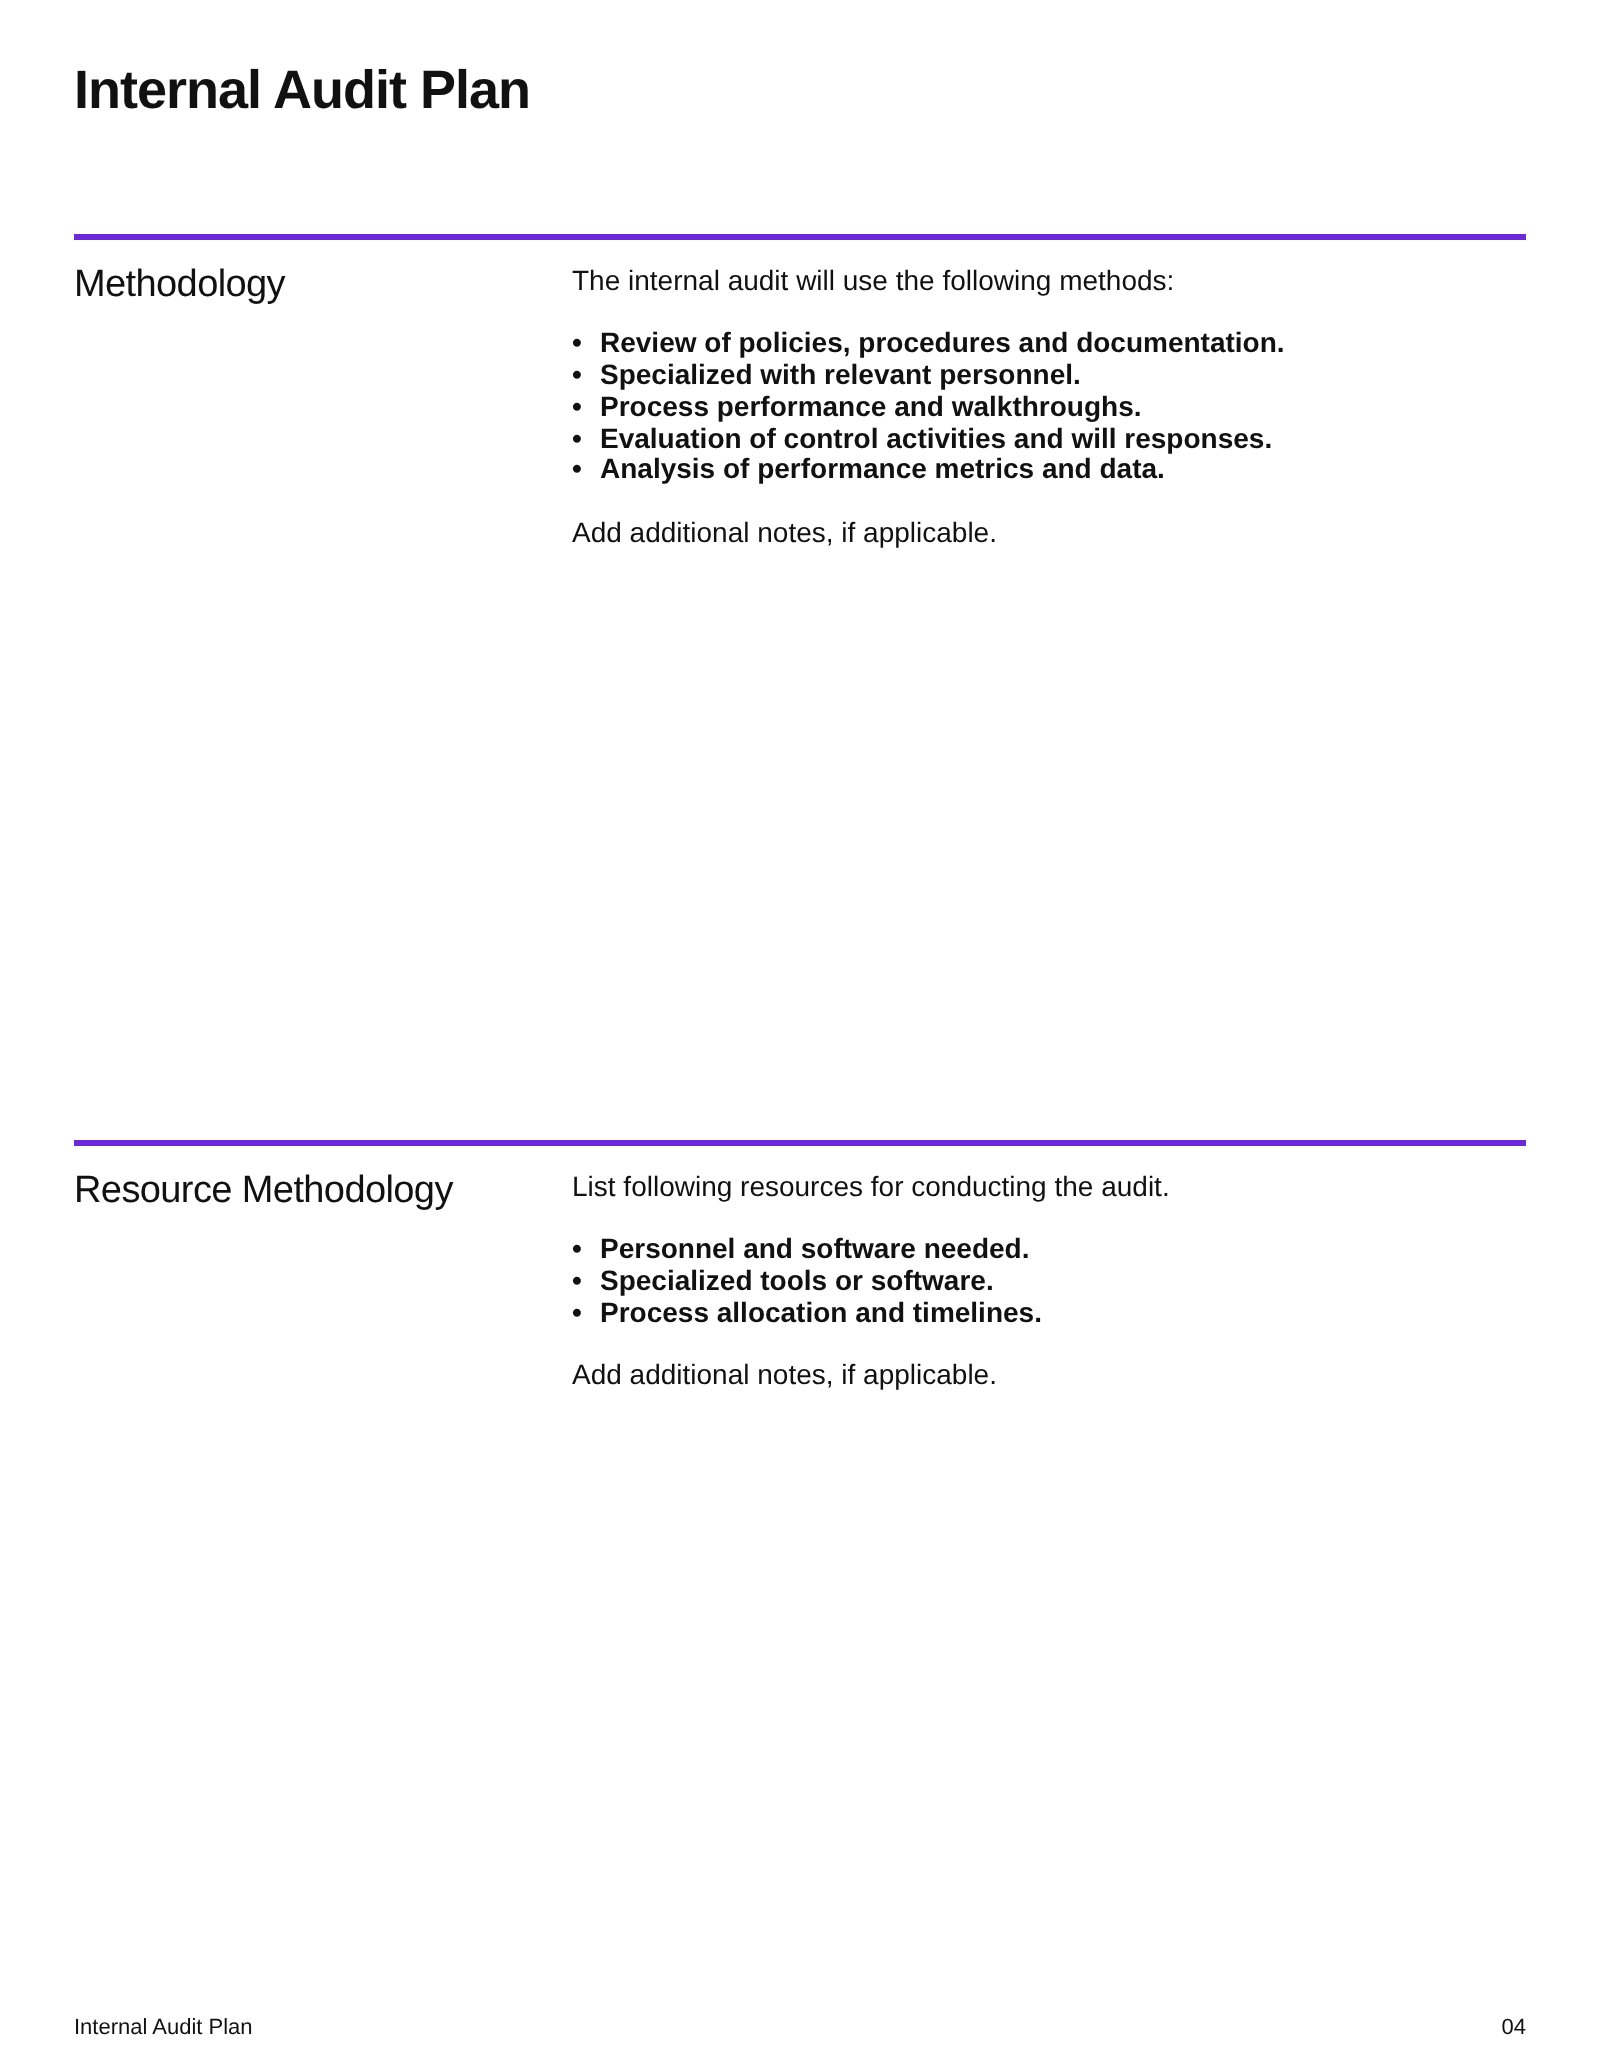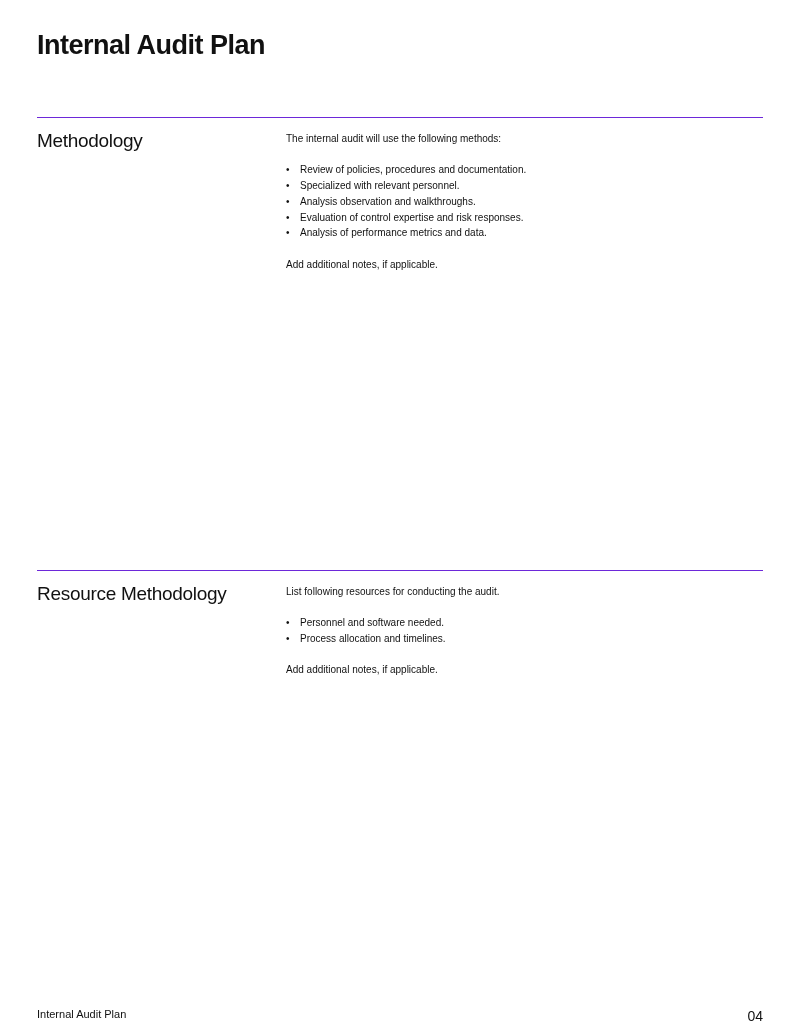--- a/index.html
+++ b/index.html
@@ -1,53 +1,54 @@
 <!DOCTYPE html>
 <html><head>
 <meta charset="utf-8">
 <style>
   html, body { margin: 0; padding: 0; background: #ffffff; }
   body { width: 800px; height: 1035px; position: relative; overflow: hidden; color: #111111; font-family: "Liberation Sans", sans-serif; }
   .title { position: absolute; left: 37px; top: 30px; font-size: 27px; font-weight: bold; letter-spacing: -0.5px; margin: 0; }
-  .section { position: absolute; left: 37px; width: 726px; border-top: 1px solid #6d28d9; }
+  .section { position: absolute; left: 37px; width: 726px; border-top: 3px solid #6d28d9; }
   .section-label { position: absolute; left: 0; top: 12px; font-size: 19px; font-weight: normal; margin: 0; letter-spacing: -0.3px; }
-  .section-body { position: absolute; left: 249px; top: 13px; width: 470px; font-size: 10px; line-height: 15.7px; }
+  .section-body { position: absolute; left: 249px; top: 13px; width: 470px; font-size: 14px; line-height: 15.7px; }
   .section-body p { margin: 0; }
-  .section-body ul { margin: 15.7px 0 15.7px 0; padding-left: 14px; list-style: none; }
+  .section-body ul { margin: 15.7px 0 15.7px 0; padding-left: 14px; list-style: none; font-weight: bold; }
   .section-body li { position: relative; }
   .section-body li::before { content: "\2022"; position: absolute; left: -14px; }
   .footer-left { position: absolute; left: 37px; top: 1008px; font-size: 11px; }
-  .footer-right { position: absolute; right: 37px; top: 1008px; font-size: 14px; }
+  .footer-right { position: absolute; right: 37px; top: 1008px; font-size: 11px; }
 </style>
 </head>
 <body>
 
 <h1 class="title">Internal Audit Plan</h1>
 
 <div class="section" style="top:117px;">
   <h2 class="section-label">Methodology</h2>
   <div class="section-body">
     <p>The internal audit will use the following methods:</p>
     <ul>
       <li>Review of policies, procedures and documentation.</li>
       <li>Specialized with relevant personnel.</li>
-      <li>Analysis observation and walkthroughs.</li>
-      <li>Evaluation of control expertise and risk responses.</li>
+      <li>Process performance and walkthroughs.</li>
+      <li>Evaluation of control activities and will responses.</li>
       <li>Analysis of performance metrics and data.</li>
     </ul>
     <p>Add additional notes, if applicable.</p>
   </div>
 </div>
 
 <div class="section" style="top:570px;">
   <h2 class="section-label">Resource Methodology</h2>
   <div class="section-body">
     <p>List following resources for conducting the audit.</p>
     <ul>
       <li>Personnel and software needed.</li>
+      <li>Specialized tools or software.</li>
       <li>Process allocation and timelines.</li>
     </ul>
     <p>Add additional notes, if applicable.</p>
   </div>
 </div>
 
 <div class="footer-left">Internal Audit Plan</div>
 <div class="footer-right">04</div>
 
 </body></html>

